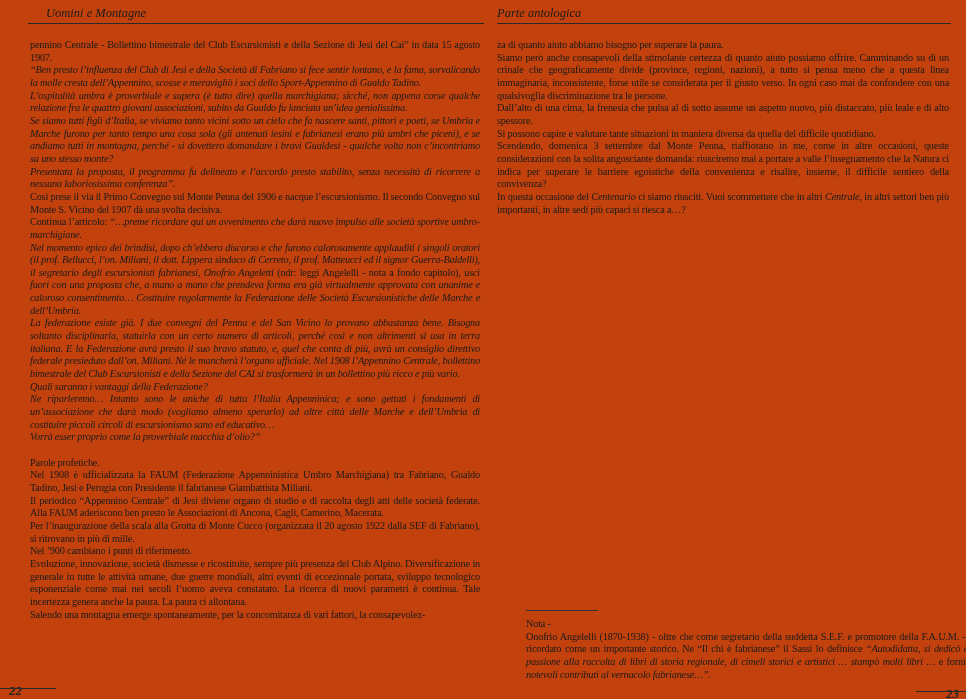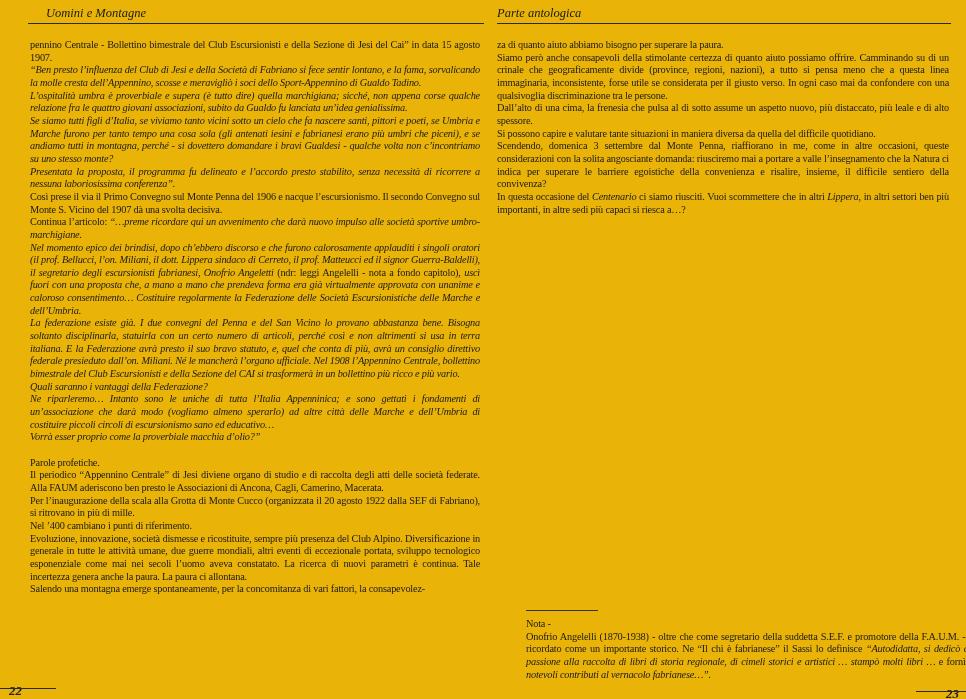--- a/index.html
+++ b/index.html
@@ -1,18 +1,18 @@
 <!DOCTYPE html>
 <html><head>
 <meta charset="utf-8">
 <style>
   html,body { margin:0; padding:0; background:#e9e9e7; }
   .spread {
     position:relative; width:966px; height:699px; margin:0 auto;
-    background:#eab308; overflow:hidden;
+    background:#c2410c; overflow:hidden;
     font-family:"Liberation Serif", serif; color:#1b1b1b;
   }
   .running-header {
     position:absolute; top:5px; height:18px;
     border-bottom:1.6px solid #2a2a2a;
     font-style:italic; font-size:12.5px; line-height:16px;
   }
   .running-header.left  { left:28px;  width:438px; padding-left:18px; }
   .running-header.right { left:497px; width:452px; padding-right:2px; }
   .page-body { position:absolute; top:39px; }
@@ -59,34 +59,35 @@
       <p class="para"><span class="it">Presentata la proposta, il programma fu delineato e l’accordo presto stabilito, senza necessità di ricorrere a nessuna laboriosissima conferenza”.</span></p>
       <p class="para"><span>Così prese il via il Primo Convegno sul Monte Penna del 1906 e nacque l’escursionismo. Il secondo Convegno sul Monte S. Vicino del 1907 dà una svolta decisiva.</span></p>
       <p class="para"><span>Continua l’articolo: </span><span class="it">“…preme ricordare qui un avvenimento che darà nuovo impulso alle società sportive umbro-marchigiane.</span></p>
       <p class="para"><span class="it">Nel momento epico dei brindisi, dopo ch’ebbero discorso e che furono calorosamente applauditi i singoli oratori (il prof. Bellucci, l’on. Miliani, il dott. Lippera sindaco di Cerreto, il prof. Matteucci ed il signor Guerra-Baldelli), il segretario degli escursionisti fabrianesi, Onofrio Angeletti </span><span>(ndr: leggi Angelelli - nota a fondo capitolo), </span><span class="it">uscì fuori con una proposta che, a mano a mano che prendeva forma era già virtualmente approvata con unanime e caloroso consentimento… Costituire regolarmente la Federazione delle Società Escursionistiche delle Marche e dell’Umbria.</span></p>
       <p class="para"><span class="it">La federazione esiste già. I due convegni del Penna e del San Vicino lo provano abbastanza bene. Bisogna soltanto disciplinarla, statuirla con un certo numero di articoli, perché così e non altrimenti si usa in terra italiana. E la Federazione avrà presto il suo bravo statuto, e, quel che conta di più, avrà un consiglio direttivo federale presieduto dall’on. Miliani. Né le mancherà l’organo ufficiale. Nel 1908 l’Appennino Centrale, bollettino bimestrale del Club Escursionisti e della Sezione del CAI si trasformerà in un bollettino più ricco e più vario.</span></p>
       <p class="para"><span class="it">Quali saranno i vantaggi della Federazione?</span></p>
       <p class="para"><span class="it">Ne riparleremo… Intanto sono le uniche di tutta l’Italia Appenninica; e sono gettati i fondamenti di un’associazione che darà modo (vogliamo almeno sperarlo) ad altre città delle Marche e dell’Umbria di costituire piccoli circoli di escursionismo sano ed educativo…</span></p>
       <p class="para"><span class="it">Vorrà esser proprio come la proverbiale macchia d’olio?”</span></p>
       <p class="para spacer"></p>
       <p class="para"><span>Parole profetiche.</span></p>
+      <p class="para"><span>Nel 1908 è ufficializzata la FAUM (Federazione Appenninistica Umbro Marchigiana) tra Fabriano, Gualdo Tadino, Jesi e Perugia con Presidente il fabrianese Giambattista Miliani.</span></p>
       <p class="para"><span>Il periodico “Appennino Centrale” di Jesi diviene organo di studio e di raccolta degli atti delle società federate. Alla FAUM aderiscono ben presto le Associazioni di Ancona, Cagli, Camerino, Macerata.</span></p>
       <p class="para"><span>Per l’inaugurazione della scala alla Grotta di Monte Cucco (organizzata il 20 agosto 1922 dalla SEF di Fabriano), si ritrovano in più di mille.</span></p>
-      <p class="para"><span>Nel ’400 cambiano i punti di riferimento.</span></p>
+      <p class="para"><span>Nel ’900 cambiano i punti di riferimento.</span></p>
       <p class="para"><span>Evoluzione, innovazione, società dismesse e ricostituite, sempre più presenza del Club Alpino. Diversificazione in generale in tutte le attività umane, due guerre mondiali, altri eventi di eccezionale portata, sviluppo tecnologico esponenziale come mai nei secoli l’uomo aveva constatato. La ricerca di nuovi parametri è continua. Tale incertezza genera anche la paura. La paura ci allontana.</span></p>
       <p class="para"><span>Salendo una montagna emerge spontaneamente, per la concomitanza di vari fattori, la consapevolez-</span></p>
     </div>
 
   <div class="page-body right">
       <p class="para"><span>za di quanto aiuto abbiamo bisogno per superare la paura.</span></p>
       <p class="para"><span>Siamo però anche consapevoli della stimolante certezza di quanto aiuto possiamo offrire. Camminando su di un crinale che geograficamente divide (province, regioni, nazioni), a tutto si pensa meno che a questa linea immaginaria, inconsistente, forse utile se considerata per il giusto verso. In ogni caso mai da confondere con una qualsivoglia discriminazione tra le persone.</span></p>
       <p class="para"><span>Dall’alto di una cima, la frenesia che pulsa al di sotto assume un aspetto nuovo, più distaccato, più leale e di alto spessore.</span></p>
       <p class="para"><span>Si possono capire e valutare tante situazioni in maniera diversa da quella del difficile quotidiano.</span></p>
       <p class="para"><span>Scendendo, domenica 3 settembre dal Monte Penna, riaffiorano in me, come in altre occasioni, queste considerazioni con la solita angosciante domanda: riusciremo mai a portare a valle l’insegnamento che la Natura ci indica per superare le barriere egoistiche della convenienza e risalire, insieme, il difficile sentiero della convivenza?</span></p>
-      <p class="para"><span>In questa occasione del </span><span class="it">Centenario</span><span> ci siamo riusciti. Vuoi scommettere che in altri </span><span class="it">Lippera</span><span>, in altri settori ben più importanti, in altre sedi più capaci si riesca a…?</span></p>
+      <p class="para"><span>In questa occasione del </span><span class="it">Centenario</span><span> ci siamo riusciti. Vuoi scommettere che in altri </span><span class="it">Centrale</span><span>, in altri settori ben più importanti, in altre sedi più capaci si riesca a…?</span></p>
     </div>
 
   <div class="note-block">
     <div class="note-rule"></div>
     <div class="note-label">Nota -</div>
     <div>
         <p class="para"><span>Onofrio Angelelli (1870-1938) - oltre che come segretario della suddetta S.E.F. e promotore della F.A.U.M. - va ricordato come un importante storico. Ne “Il chi è fabrianese” il Sassi lo definisce </span><span class="it">“Autodidatta, si dedicò con passione alla raccolta di libri di storia regionale, di cimeli storici e artistici … stampò molti libri …</span><span> e fornì </span><span class="it">… notevoli contributi al vernacolo fabrianese…”.</span></p>
       </div>
   </div>
 

